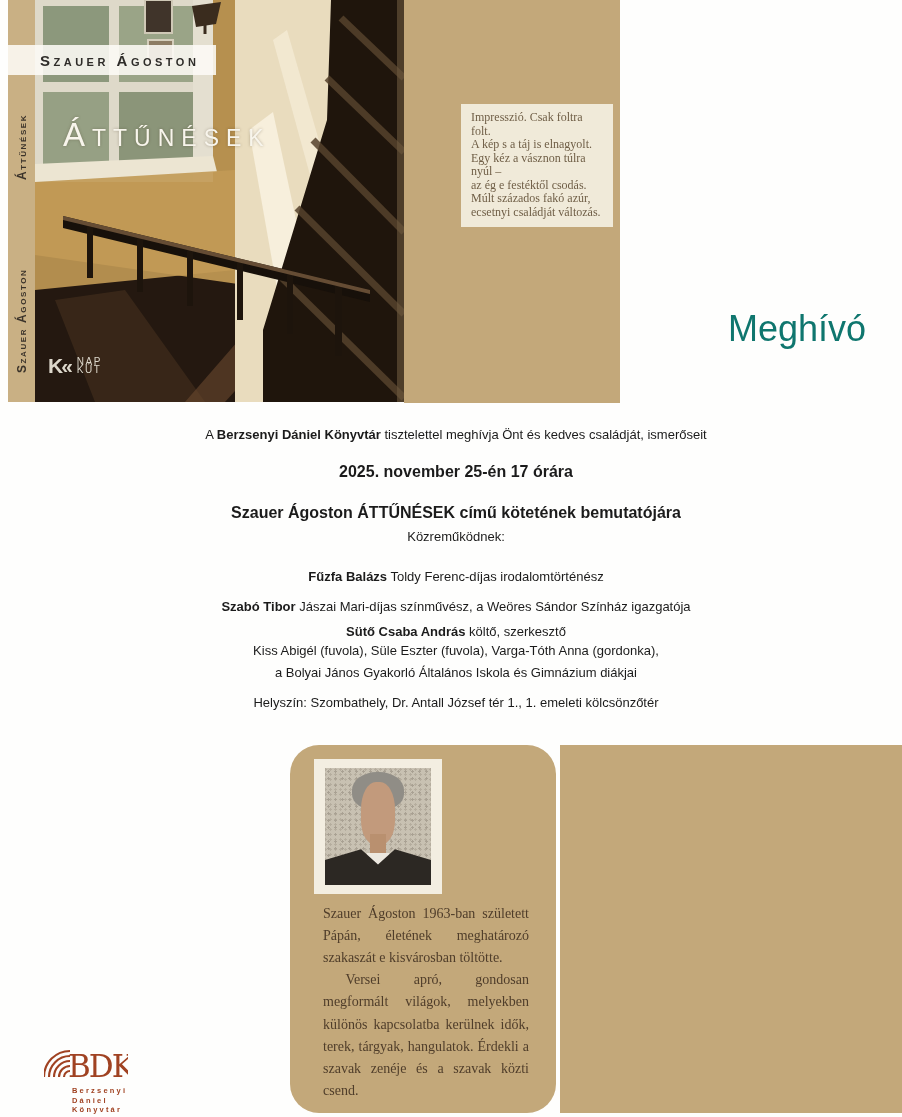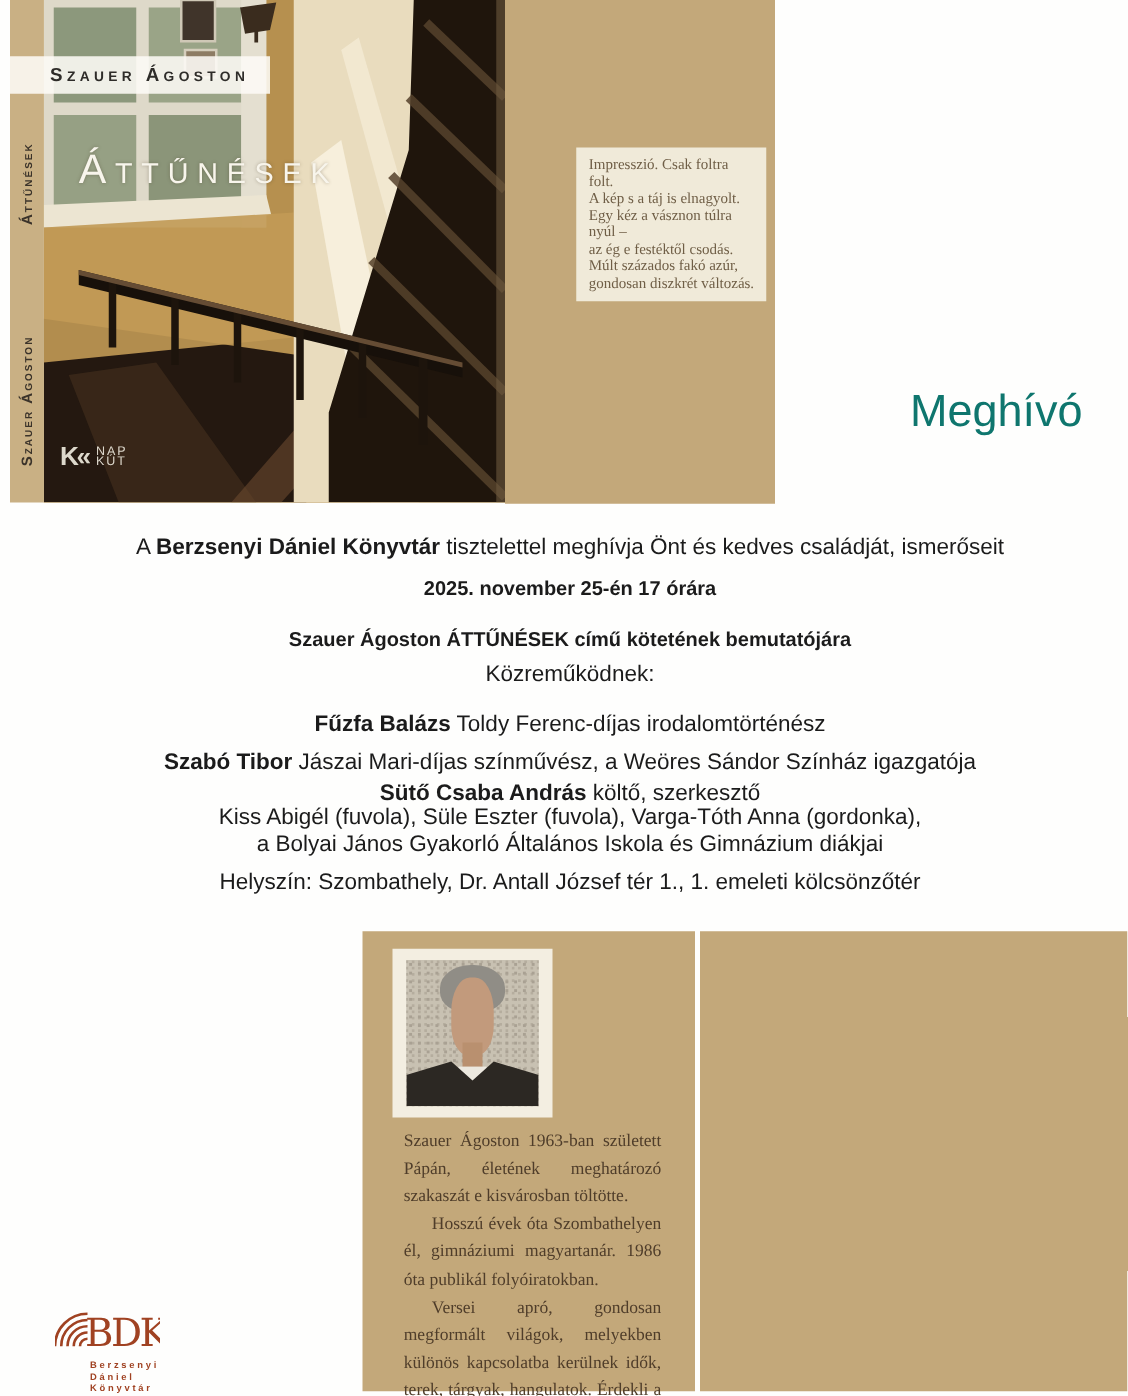--- a/index.html
+++ b/index.html
@@ -23,43 +23,43 @@
       letter-spacing:3.5px;color:#2e2c29;}
   .cover-title{position:absolute;left:55px;top:116px;z-index:3;
       font-variant:small-caps;font-size:33px;letter-spacing:7px;color:#f8f5ec;
       text-shadow:0 0 3px rgba(60,45,25,.35);}
   .publisher{position:absolute;left:40px;top:356px;z-index:3;display:flex;align-items:center;gap:6px;color:#ddd8cc;}
   .pub-mark{font-size:21px;font-weight:bold;letter-spacing:-2px;line-height:20px;}
   .pub-name{font-size:10px;font-weight:normal;letter-spacing:1.5px;line-height:8.5px;}
 
   
   .beige-top{position:absolute;left:404px;top:0;width:216px;height:403px;background:#c3a87a;}
-  .poem-box{position:absolute;left:57px;top:118px;width:152px;background:#f0ead9;
+  .poem-box{position:absolute;left:57px;top:104px;width:152px;background:#f0ead9;
       padding:7px 8px 8px 10px;box-sizing:border-box;}
   .poem-line{font-family:"Liberation Serif",serif;font-size:12px;line-height:13.5px;color:#6f5e46;}
 
   .meghivo{position:absolute;left:697px;top:308px;width:200px;text-align:center;
       font-size:36px;color:#0f766e;}
 
   
-  .invite-line{position:absolute;left:10px;right:0;text-align:center;font-size:18px;color:#1b1b1b;}
+  .invite-line{position:absolute;left:10px;right:0;text-align:center;font-size:13px;color:#1b1b1b;}
   .invite-line b{font-weight:bold;}
   .l-intro{top:427px;}
   .l-date{top:463px;font-size:16px;font-weight:bold;}
   .l-event{top:504px;font-size:16px;font-weight:bold;}
   .l-head{top:529px;}
   .l-c1{top:569px;}
   .l-c2{top:599px;}
   .l-c3{top:613px;margin-top:11px;}
   .l-m1{top:643px;text-align:center;}
   .l-m2{top:665px;}
   .l-venue{top:695px;}
 
   
-  .panel-left{position:absolute;left:290px;top:745px;width:266px;height:368px;background:#c3a87a;}
+  .panel-left{position:absolute;left:290px;top:745px;width:266px;height:368px;background:#c3a87a;border-radius:29px;}
   .panel-right{position:absolute;left:560px;top:745px;width:342px;height:368px;background:#c3a87a;}
   .fold-gap{position:absolute;left:556px;top:745px;width:4px;height:368px;background:#fefefd;}
 
   .portrait-frame{position:absolute;left:24px;top:14px;width:128px;height:135px;background:#f3eee1;}
   .portrait-photo{position:absolute;left:11px;top:9px;width:106px;height:117px;overflow:hidden;
       background-color:#c8c1b2;
       background-image:radial-gradient(#a9a193 1.2px,transparent 1.4px),
                        radial-gradient(#b5ad9e 1px,transparent 1.2px);
       background-size:7px 7px,5px 5px;background-position:0 0,3px 4px;}
   .pp{position:absolute;}
@@ -157,21 +157,21 @@
     </div>
   </div>
 
   <div class="beige-top">
     <div class="poem-box">
       <div class="poem-line">Impresszió. Csak foltra folt.</div>
       <div class="poem-line">A kép s a táj is elnagyolt.</div>
       <div class="poem-line">Egy kéz a vásznon túlra nyúl –</div>
       <div class="poem-line">az ég e festéktől csodás.</div>
       <div class="poem-line">Múlt százados fakó azúr,</div>
-      <div class="poem-line">gondosan diszkrét változás.</div>
+      <div class="poem-line">ecsetnyi családját változás.</div>
     </div>
   </div>
 
   <div class="meghivo">Meghívó</div>
 
   <div class="invite-line l-intro">
     <span>A </span><b>Berzsenyi Dániel Könyvtár</b><span> tisztelettel meghívja Önt és kedves családját, ismerőseit</span>
   </div>
   <div class="invite-line l-date">2025. november 25-én 17 órára</div>
   <div class="invite-line l-event">
@@ -196,21 +196,20 @@
       <div class="portrait-photo">
         <div class="pp hair"></div>
         <div class="pp face"></div>
         <div class="pp neck"></div>
         <div class="pp shirt"></div>
         <div class="pp jacket"></div>
       </div>
     </div>
     <div class="bio">
       <p>Szauer Ágoston 1963-ban született Pápán, életének meghatározó szakaszát e kisvárosban töltötte.</p>
-      <p class="ind">Hosszú évek óta Szombathelyen él, gimnáziumi magyartanár. 1986 óta publikál folyóiratokban.</p>
       <p class="ind">Versei apró, gondosan megformált világok, melyekben különös kapcsolatba kerülnek idők, terek, tárgyak, hangulatok. Érdekli a szavak zenéje és a szavak közti csend.</p>
     </div>
   </div>
   <div class="fold-gap"></div>
   <div class="panel-right"></div>
 
   <div class="bdk">
     <svg width="84" height="34" viewBox="0 0 84 34">
       <g stroke="#a04222" stroke-width="2.1" fill="none">
         <path d="M20,31 A6,6 0 0 1 26,25"></path>

